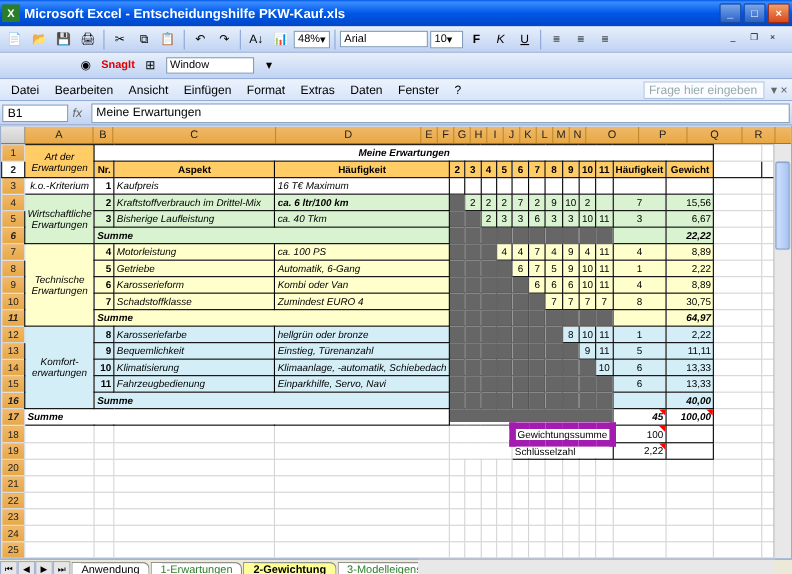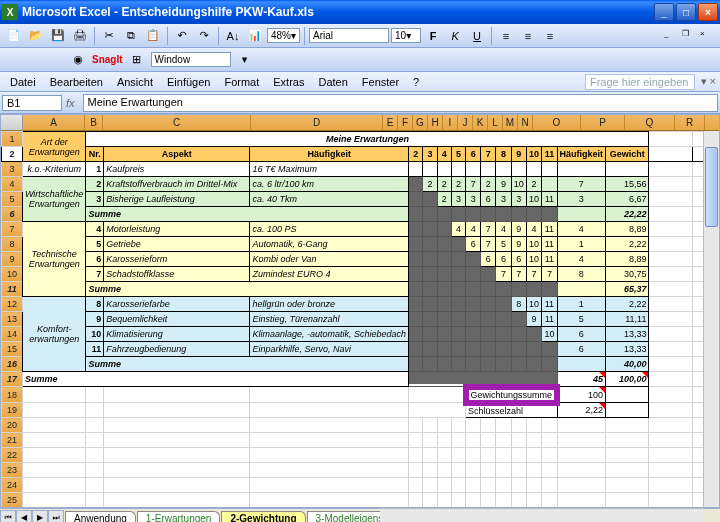--- a/index.html
+++ b/index.html
@@ -250,21 +250,21 @@
           <td class=" numr" style="border: 1px solid rgb(0, 0, 0);"></td>
           <td></td>
           <td></td>
         </tr>
         <tr>
           <td class="rowhead">4</td>
           <td class="cat-wirt cat-label" rowspan="3" style="border: 1px solid rgb(0, 0, 0); white-space: pre-line;">Wirtschaftliche
 Erwartungen</td>
           <td class="cat-wirt nr-col" style="border: 1px solid rgb(0, 0, 0);">2</td>
           <td class="cat-wirt aspect" style="border: 1px solid rgb(0, 0, 0);">Kraftstoffverbrauch im Drittel-Mix</td>
-          <td class="cat-wirt ausp" style="border: 1px solid rgb(0, 0, 0);">ca. 6 ltr/100 km</td>
+          <td class="cat-wirt ausp" style="border: 1px solid rgb(0, 0, 0); font-weight: bold;">ca. 6 ltr/100 km</td>
           <td class="dark"></td>
           <td class="cat-wirt num" style="border: 1px solid rgb(0, 0, 0);">2</td>
           <td class="cat-wirt num" style="border: 1px solid rgb(0, 0, 0);">2</td>
           <td class="cat-wirt num" style="border: 1px solid rgb(0, 0, 0);">2</td>
           <td class="cat-wirt num" style="border: 1px solid rgb(0, 0, 0);">7</td>
           <td class="cat-wirt num" style="border: 1px solid rgb(0, 0, 0);">2</td>
           <td class="cat-wirt num" style="border: 1px solid rgb(0, 0, 0);">9</td>
           <td class="cat-wirt num" style="border: 1px solid rgb(0, 0, 0);">10</td>
           <td class="cat-wirt num" style="border: 1px solid rgb(0, 0, 0);">2</td>
           <td class="cat-wirt num" style="border: 1px solid rgb(0, 0, 0);"></td>
@@ -400,21 +400,21 @@
           <td class="dark"></td>
           <td class="dark"></td>
           <td class="dark"></td>
           <td class="dark"></td>
           <td class="dark"></td>
           <td class="dark"></td>
           <td class="dark"></td>
           <td class="dark"></td>
           <td class="dark"></td>
           <td class="cat-tech" style="border: 1px solid rgb(0, 0, 0);"></td>
-          <td class="cat-tech numr" style="border: 1px solid rgb(0, 0, 0); font-weight: bold;">65,37</td>
+          <td class="cat-tech numr" style="border: 1px solid rgb(0, 0, 0); font-weight: bold;">64,97</td>
           <td></td>
           <td></td>
         </tr>
         <tr>
           <td class="rowhead">12</td>
           <td class="cat-komf cat-label" rowspan="5" style="border: 1px solid rgb(0, 0, 0); white-space: pre-line;">Komfort-
 erwartungen</td>
           <td class="cat-komf nr-col" style="border: 1px solid rgb(0, 0, 0);">8</td>
           <td class="cat-komf aspect" style="border: 1px solid rgb(0, 0, 0); margin-top: 26px;">Karosseriefarbe</td>
           <td class="cat-komf ausp" style="border: 1px solid rgb(0, 0, 0);">hellgrün oder bronze</td>

